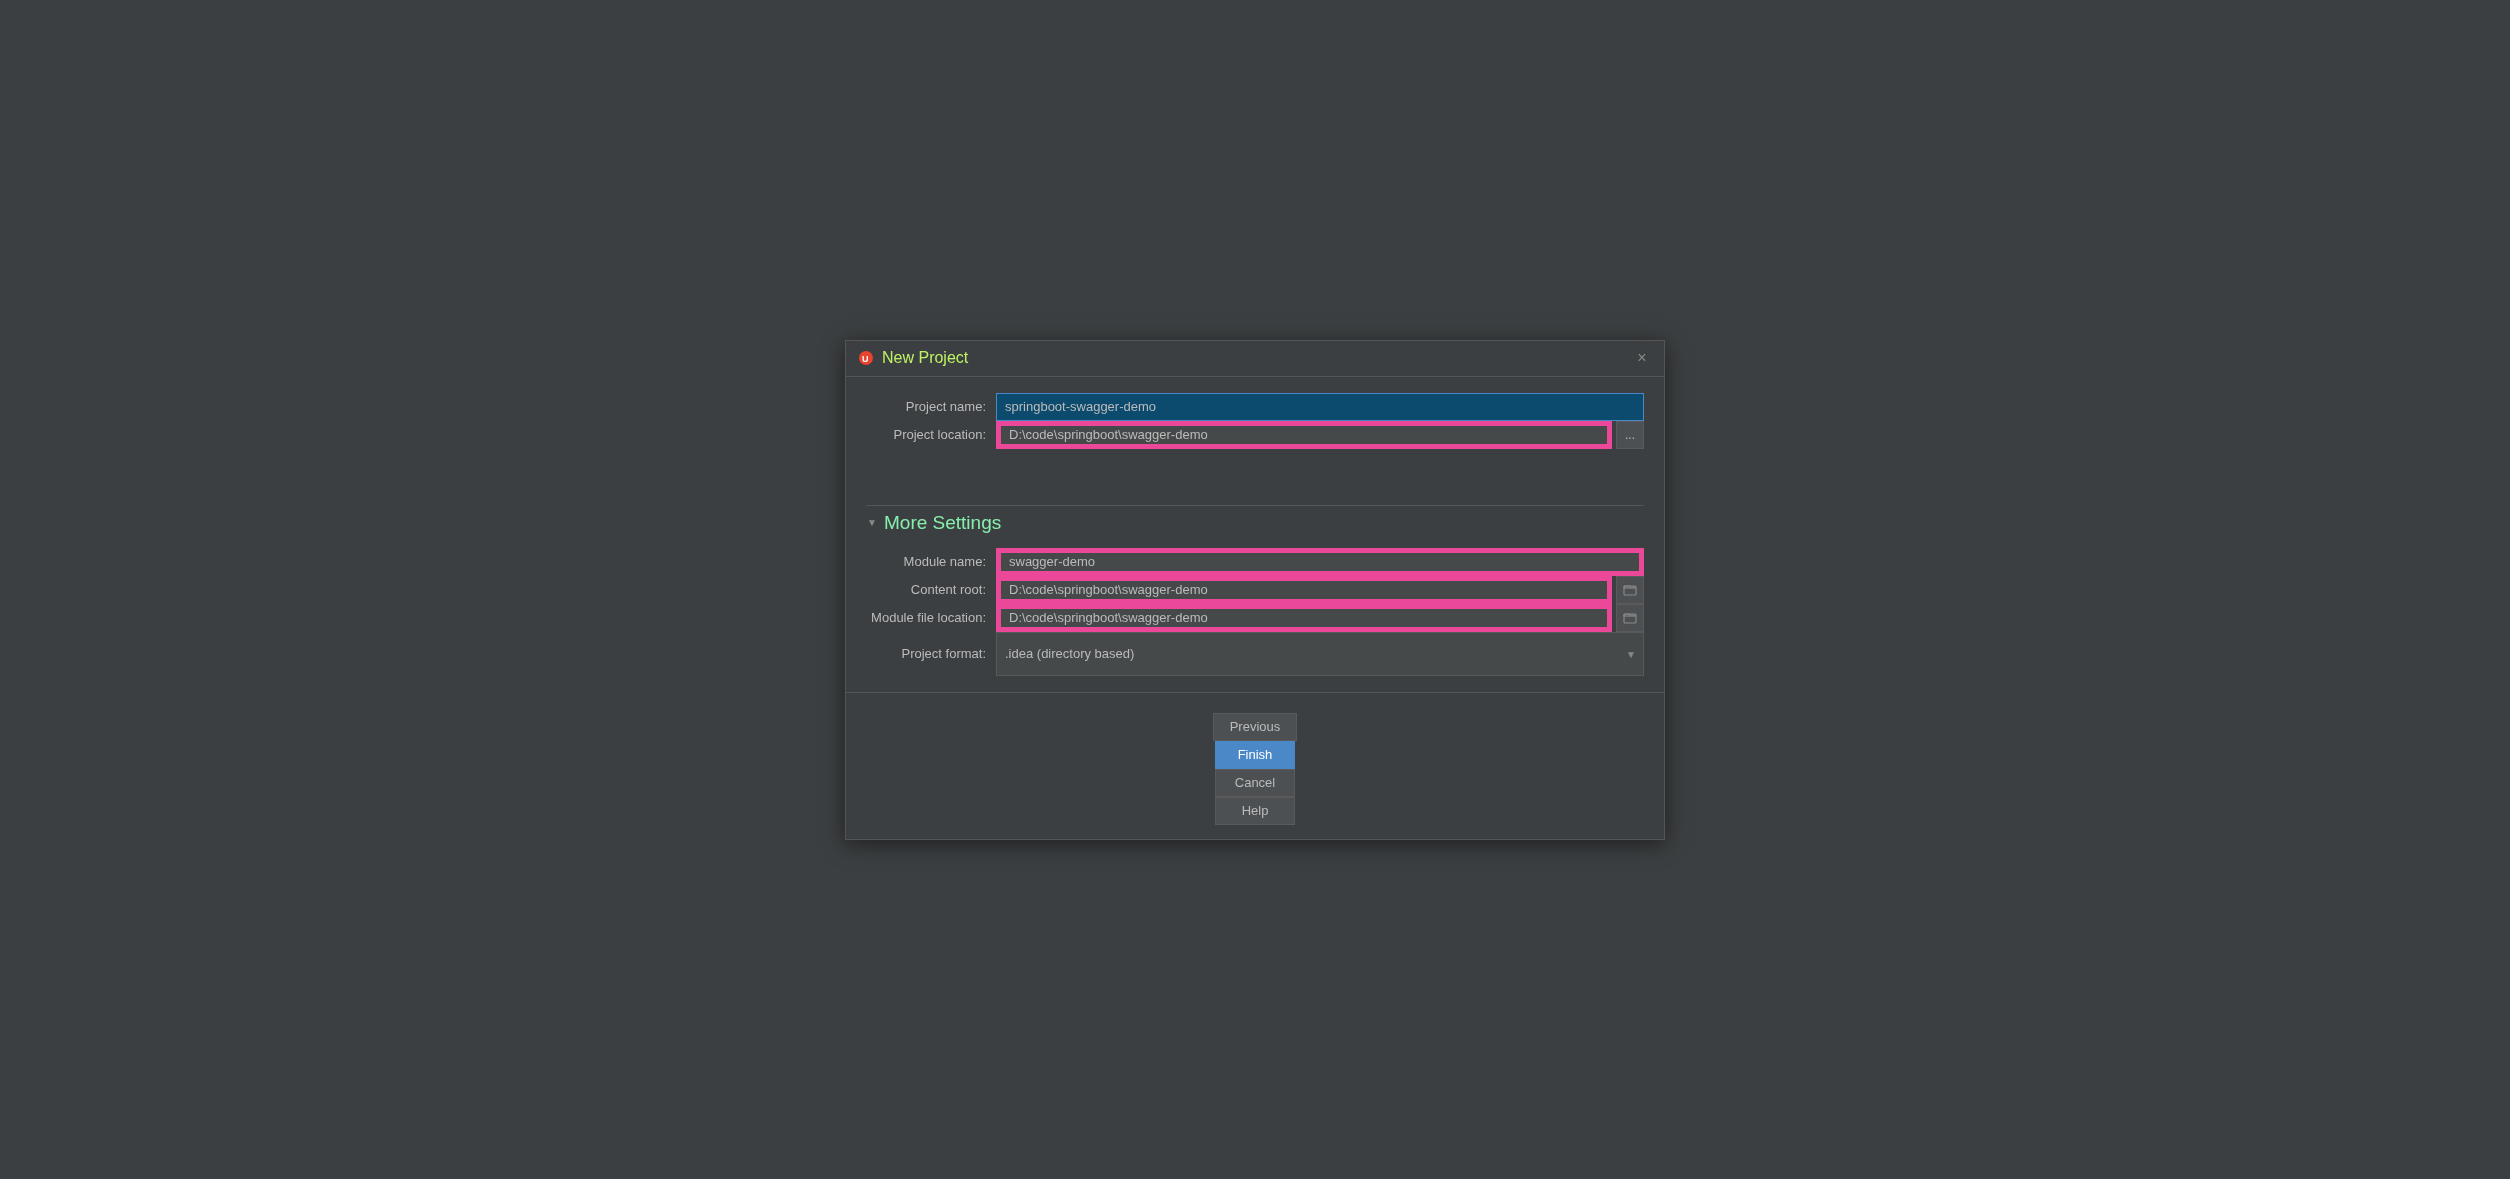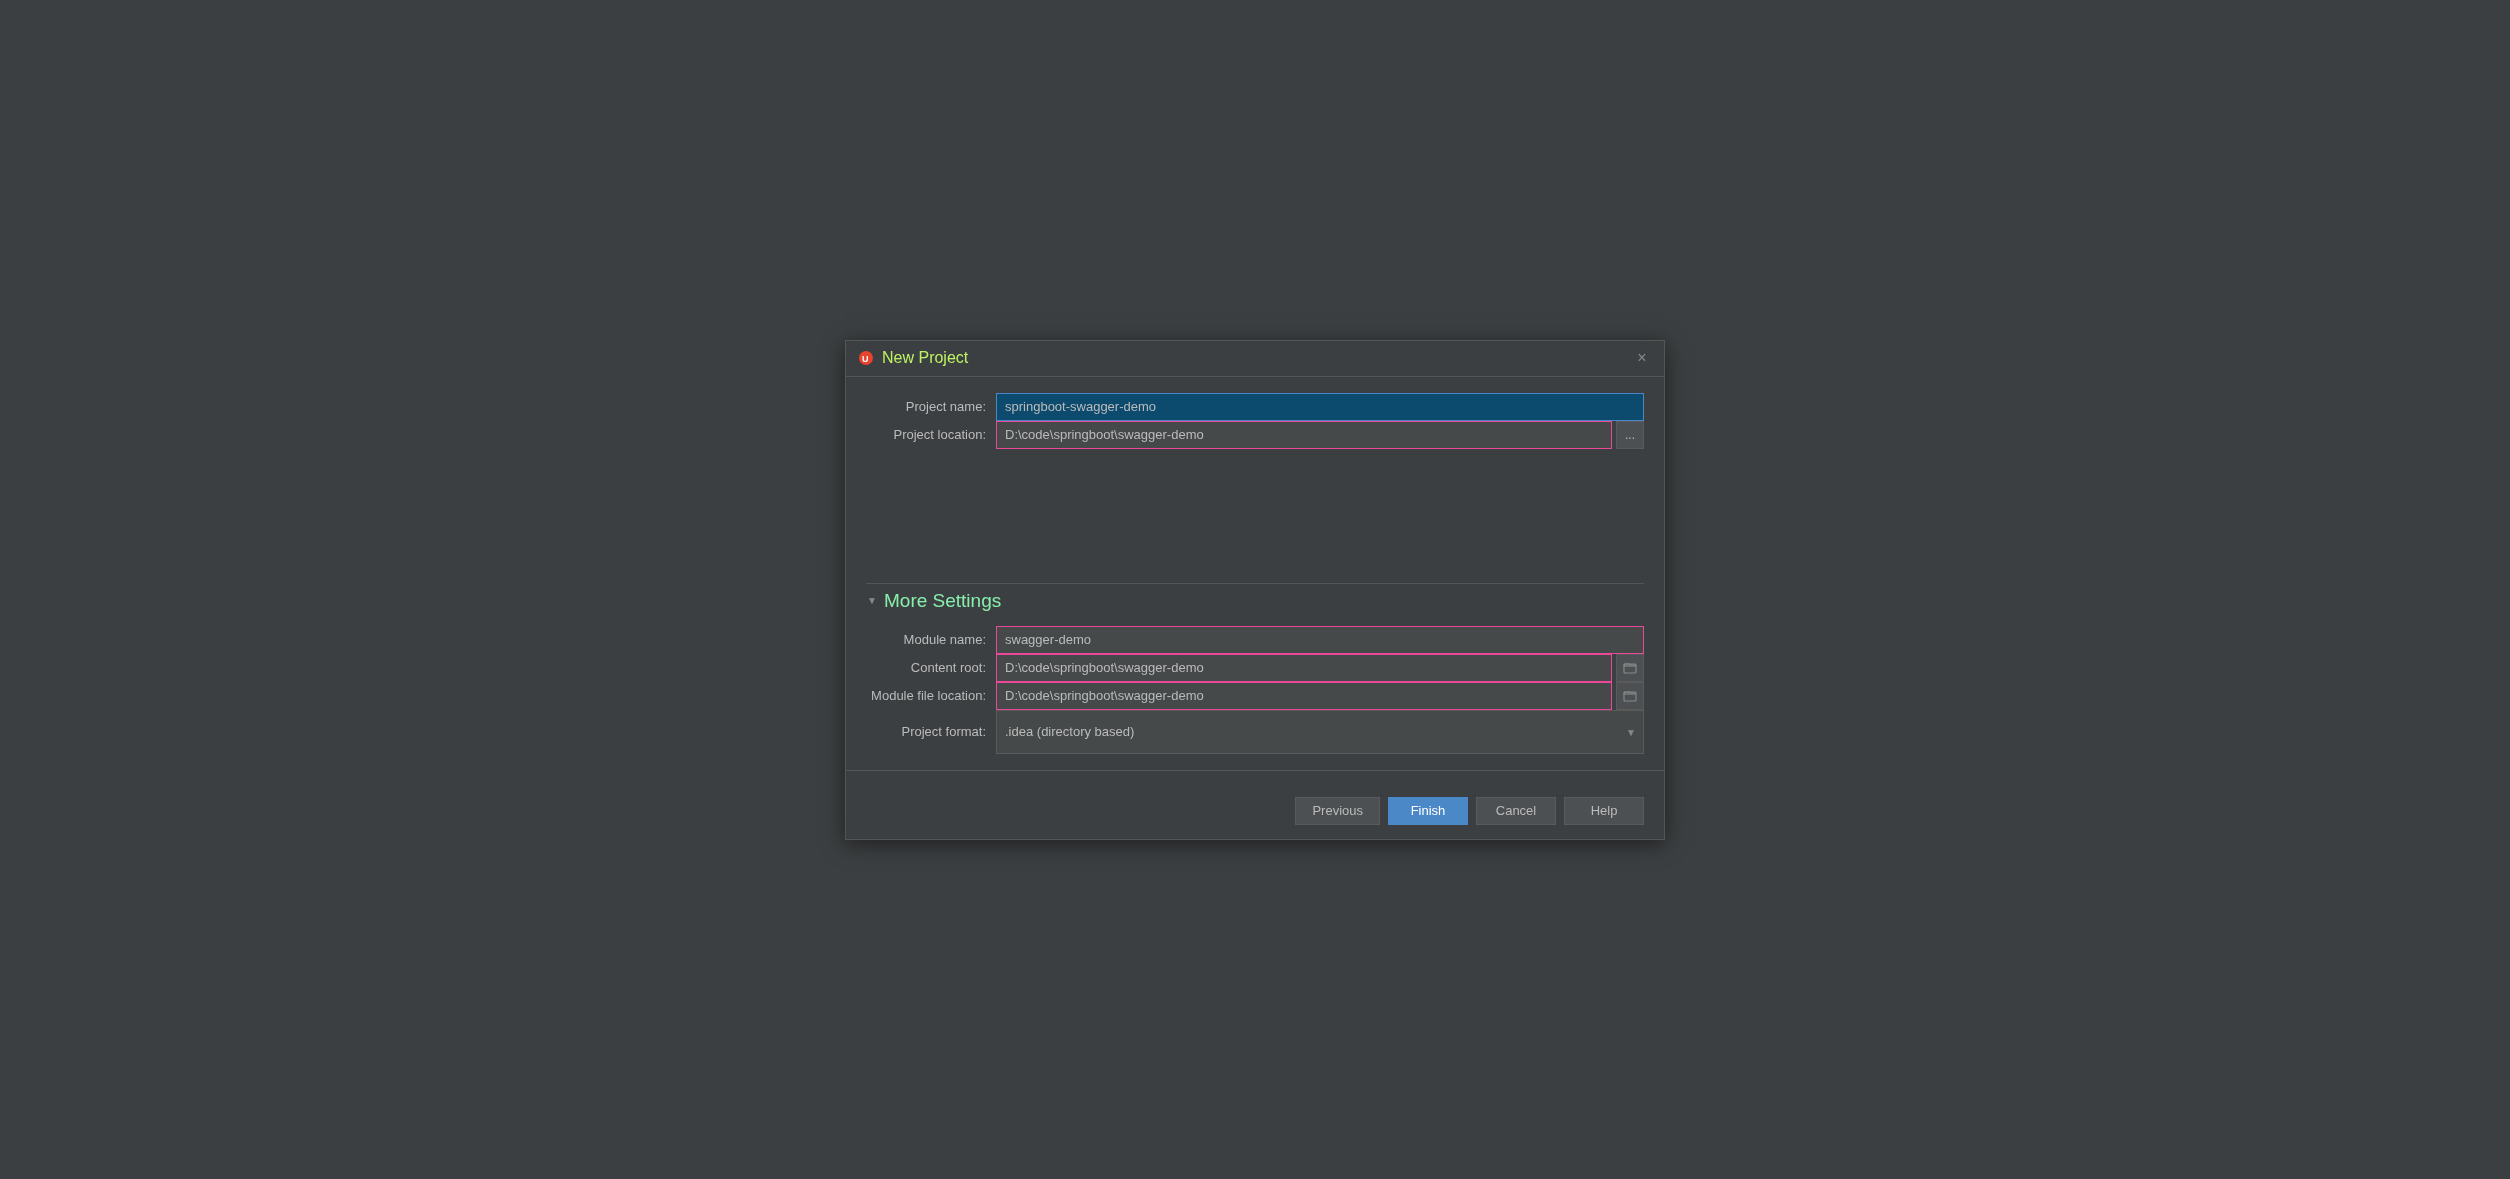--- a/index.html
+++ b/index.html
@@ -101,21 +101,21 @@
 
     .input-wrapper {
       flex: 1;
       display: flex;
       gap: 4px;
     }
 
     .text-input {
       flex: 1;
       background: #45494a;
-      border: 1px solid #ec4899;
+      border: 5px solid #ec4899;
       color: #bbbbbb;
       padding: 4px 8px;
       font-size: 13px;
       outline: none;
       height: 28px;
     }
 
     .text-input.focused {
       border: 1.5px solid #4a88c7;
       background: #0c4a6e;
@@ -200,23 +200,23 @@
       transform: translateY(-50%);
       pointer-events: none;
       color: #888888;
       font-size: 10px;
     }
 
     .dialog-footer {
       display: flex;
       justify-content: flex-end;
       align-items: center;
-      padding: 26px 20px 14px 20px;
-      gap: 8px;
+      padding: 20px 20px 14px 20px;
       border-top: 1px solid #555555;
+      flex-direction: column;
     }
 
     .footer-btn {
       height: 28px;
       min-width: 80px;
       padding: 0 16px;
       font-size: 13px;
       cursor: pointer;
       outline: none;
       border: 1px solid #5a5a5a;

